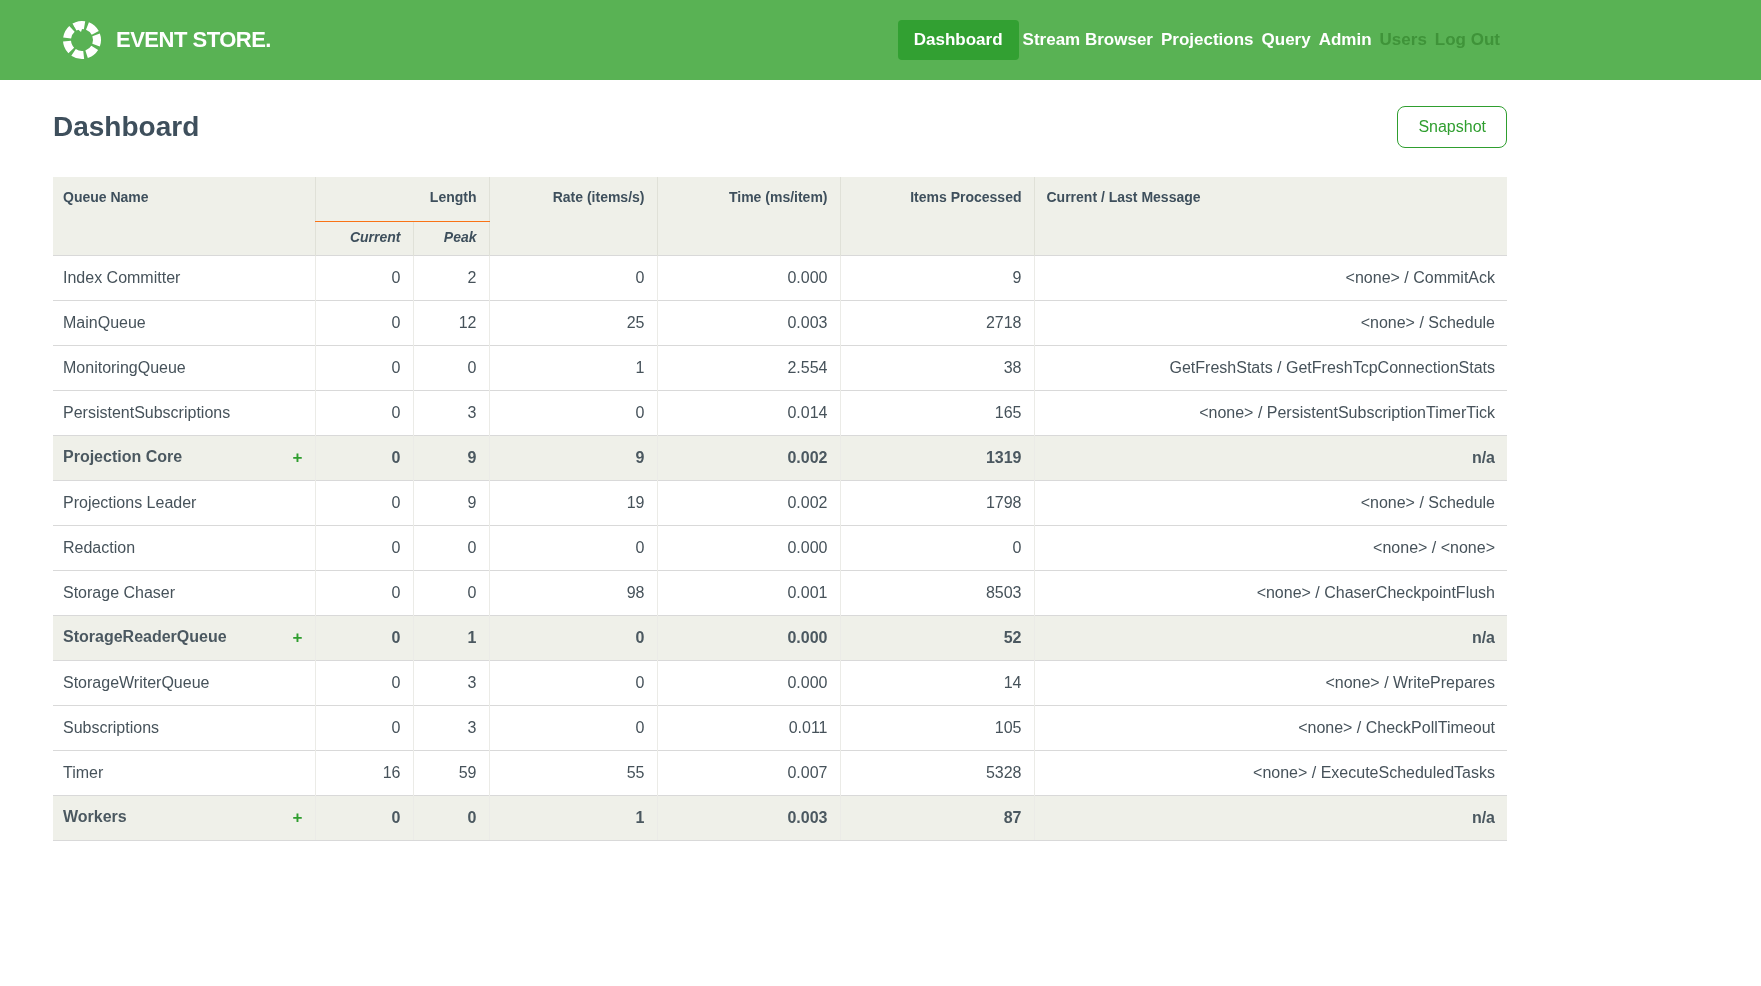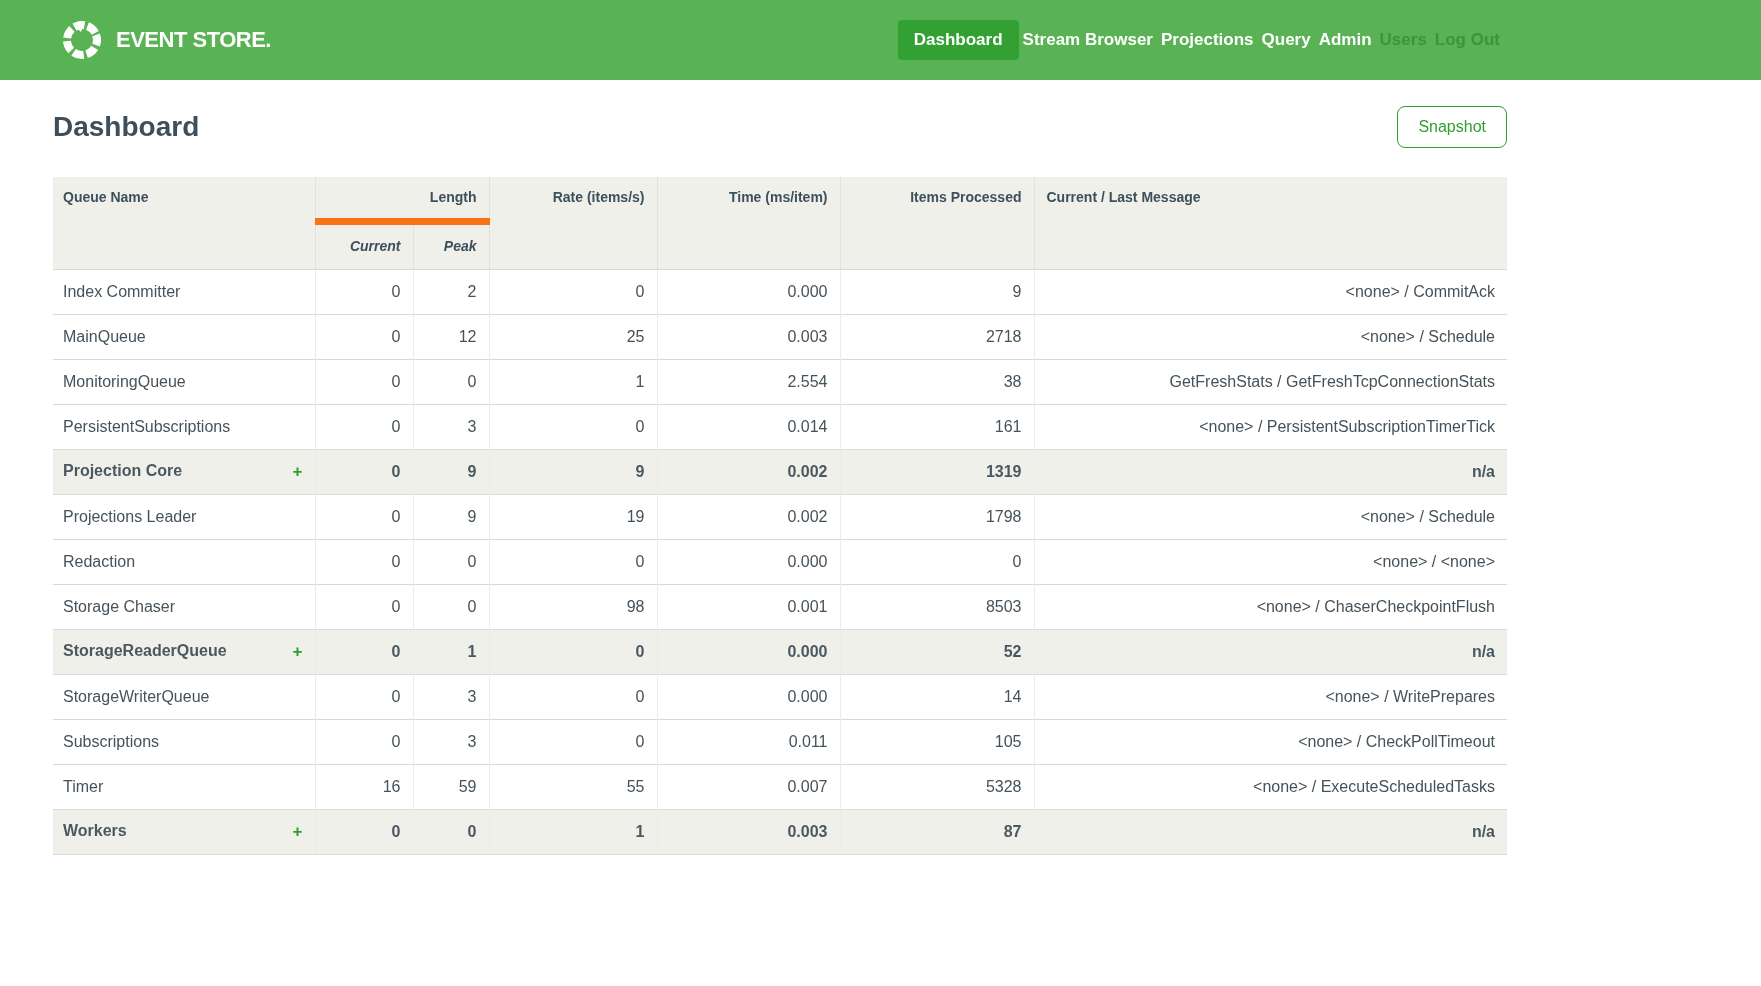--- a/index.html
+++ b/index.html
@@ -75,24 +75,24 @@
     color: var(--heading-text, #3e4f5c);
     font-weight: 700;
     font-size: 14px;
     height: 44px;
     padding: 12px 12px 8px 12px;
     vertical-align: top;
     text-align: right;
   }
   thead th + th { border-left: 1px solid #e0e1d8; }
   th.th-name { text-align: left; padding-left: 10px; }
-  th.th-length { border-bottom: 7px solid #f97316; }
+  th.th-length { border-bottom: 1px solid #f97316; }
   th.th-msg { text-align: left; }
   tr.subhead th {
-    height: 48px;
+    height: 34px;
     vertical-align: middle;
     font-style: italic;
     padding-top: 6px;
     border-left: 1px solid #e0e1d8;
   }
   tbody td {
     height: 45px;
     padding: 12px;
     border-top: 1px solid #d9d9d9;
     color: #46525a;
@@ -201,21 +201,21 @@
     <td class="td-num">2.554</td>
     <td class="td-num">38</td>
     <td class="td-msg">GetFreshStats / GetFreshTcpConnectionStats</td>
   </tr>
         <tr>
     <td class="td-name"><span class="q-name">PersistentSubscriptions</span></td>
     <td class="td-num">0</td>
     <td class="td-num">3</td>
     <td class="td-num">0</td>
     <td class="td-num">0.014</td>
-    <td class="td-num">161</td>
+    <td class="td-num">165</td>
     <td class="td-msg">&lt;none&gt; / PersistentSubscriptionTimerTick</td>
   </tr>
         <tr class="group-row">
     <td class="td-name"><span class="expand">+</span><span class="q-name">Projection Core</span></td>
     <td class="td-num">0</td>
     <td class="td-num">9</td>
     <td class="td-num">9</td>
     <td class="td-num">0.002</td>
     <td class="td-num">1319</td>
     <td class="td-msg">n/a</td>

